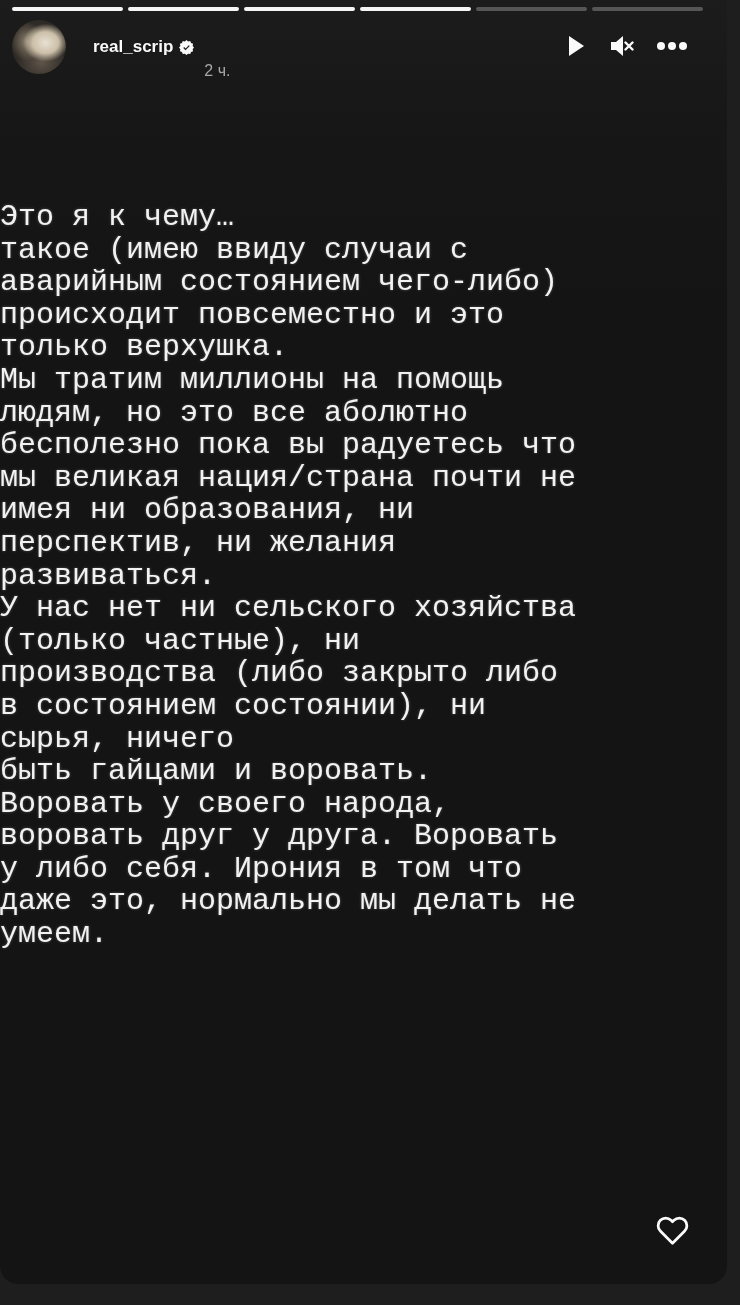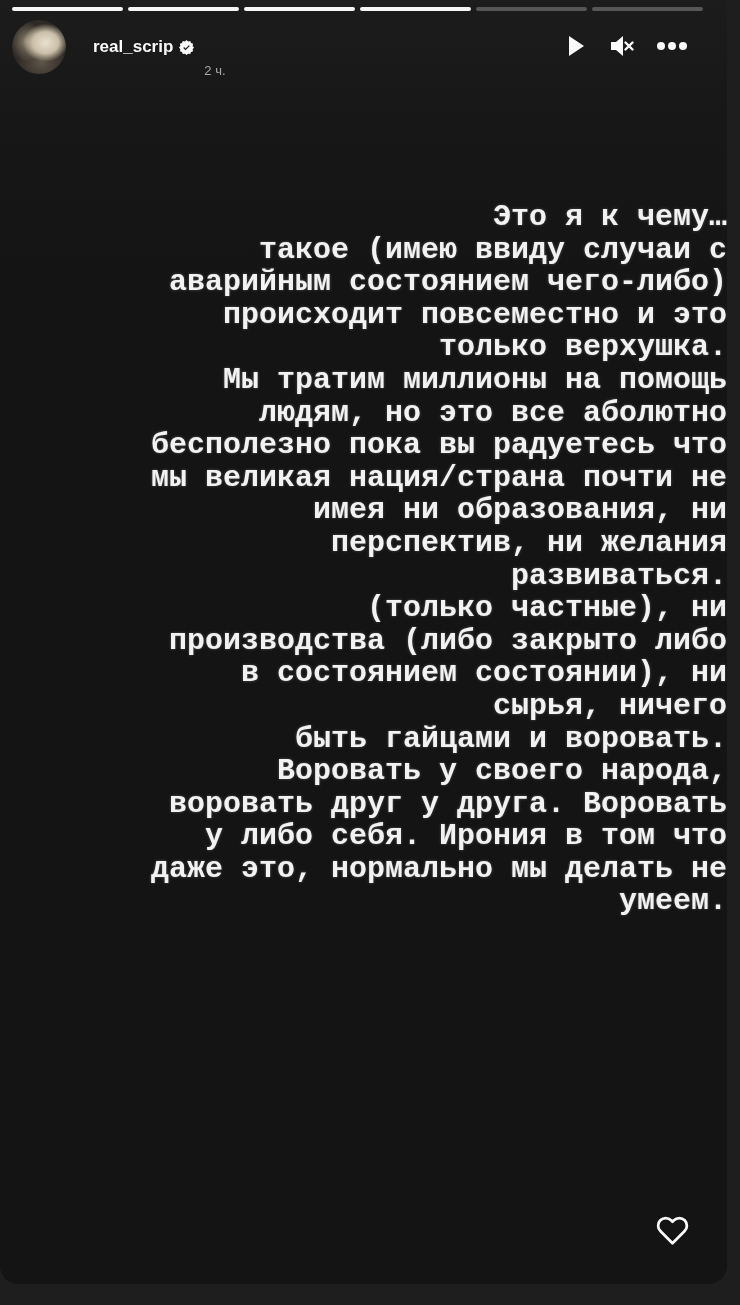--- a/index.html
+++ b/index.html
@@ -32,40 +32,40 @@
       radial-gradient(ellipse 50% 60% at 28% 40%, #8f8270 0%, rgba(0,0,0,0) 60%),
       radial-gradient(ellipse 70% 60% at 55% 78%, #5f554a 0%, rgba(0,0,0,0) 65%),
       #2e2a25;
     flex:0 0 auto;
     cursor:pointer;
   }
   .username{
     margin-left:27px; color:#fafafa; font-size:17px; font-weight:700; cursor:pointer;
   }
   .badge{ margin-left:6px; display:inline-flex; }
-  .timestamp{ margin-left:10px; color:#a8a8a8; font-size:13px;margin-top:47px; }
+  .timestamp{ margin-left:10px; color:#a8a8a8; font-size:16px;margin-top:47px; }
 
   .controls{
     position:absolute; left:566px; top:34px; display:flex; align-items:center;
   }
   .ctrl-btn{
     background:none; border:none; cursor:pointer; display:flex; align-items:center; justify-content:center; padding:0;
   }
   .play-btn{ width:20px; height:24px; margin-right:22px; }
   .mute-btn{ width:26px; height:24px; margin-right:22px; }
   .more-btn{ width:32px; height:24px; }
   .dots{ display:flex; gap:3px; align-items:center; }
   .dot{ width:8px; height:8px; border-radius:50%; background:#fafafa; }
 
   
   .caption{
     position:absolute; left:0; top:201px; width:727px;
-    text-align:right;
+    text-align:left;
     font-family:"Liberation Mono","DejaVu Sans Mono",monospace;
-    font-weight:700;
+    font-weight:400;
     text-shadow:0 0 3px rgba(255,255,255,0.28);
   }
   .caption-line{
     font-size:30px; line-height:32.6px; white-space:pre;
   }
 
   
   .like-btn{
     position:absolute; left:650px; top:1208px; width:44px; height:44px;
     background:none; border:none; cursor:pointer;
@@ -129,20 +129,21 @@
       <div class="caption-line">аварийным состоянием чего-либо)</div>
       <div class="caption-line">происходит повсеместно и это</div>
       <div class="caption-line">только верхушка.</div>
       <div class="caption-line">Мы тратим миллионы на помощь</div>
       <div class="caption-line">людям, но это все аболютно</div>
       <div class="caption-line">бесполезно пока вы радуетесь что</div>
       <div class="caption-line">мы великая нация/страна почти не</div>
       <div class="caption-line">имея ни образования, ни</div>
       <div class="caption-line">перспектив, ни желания</div>
       <div class="caption-line">развиваться.</div>
+      <div class="caption-line">У нас нет ни сельского хозяйства</div>
       <div class="caption-line">(только частные), ни</div>
       <div class="caption-line">производства (либо закрыто либо</div>
       <div class="caption-line">в состоянием состоянии), ни</div>
       <div class="caption-line">сырья, ничего</div>
       <div class="caption-line">быть гайцами и воровать.</div>
       <div class="caption-line">Воровать у своего народа,</div>
       <div class="caption-line">воровать друг у друга. Воровать</div>
       <div class="caption-line">у либо себя. Ирония в том что</div>
       <div class="caption-line">даже это, нормально мы делать не</div>
       <div class="caption-line">умеем.</div>

